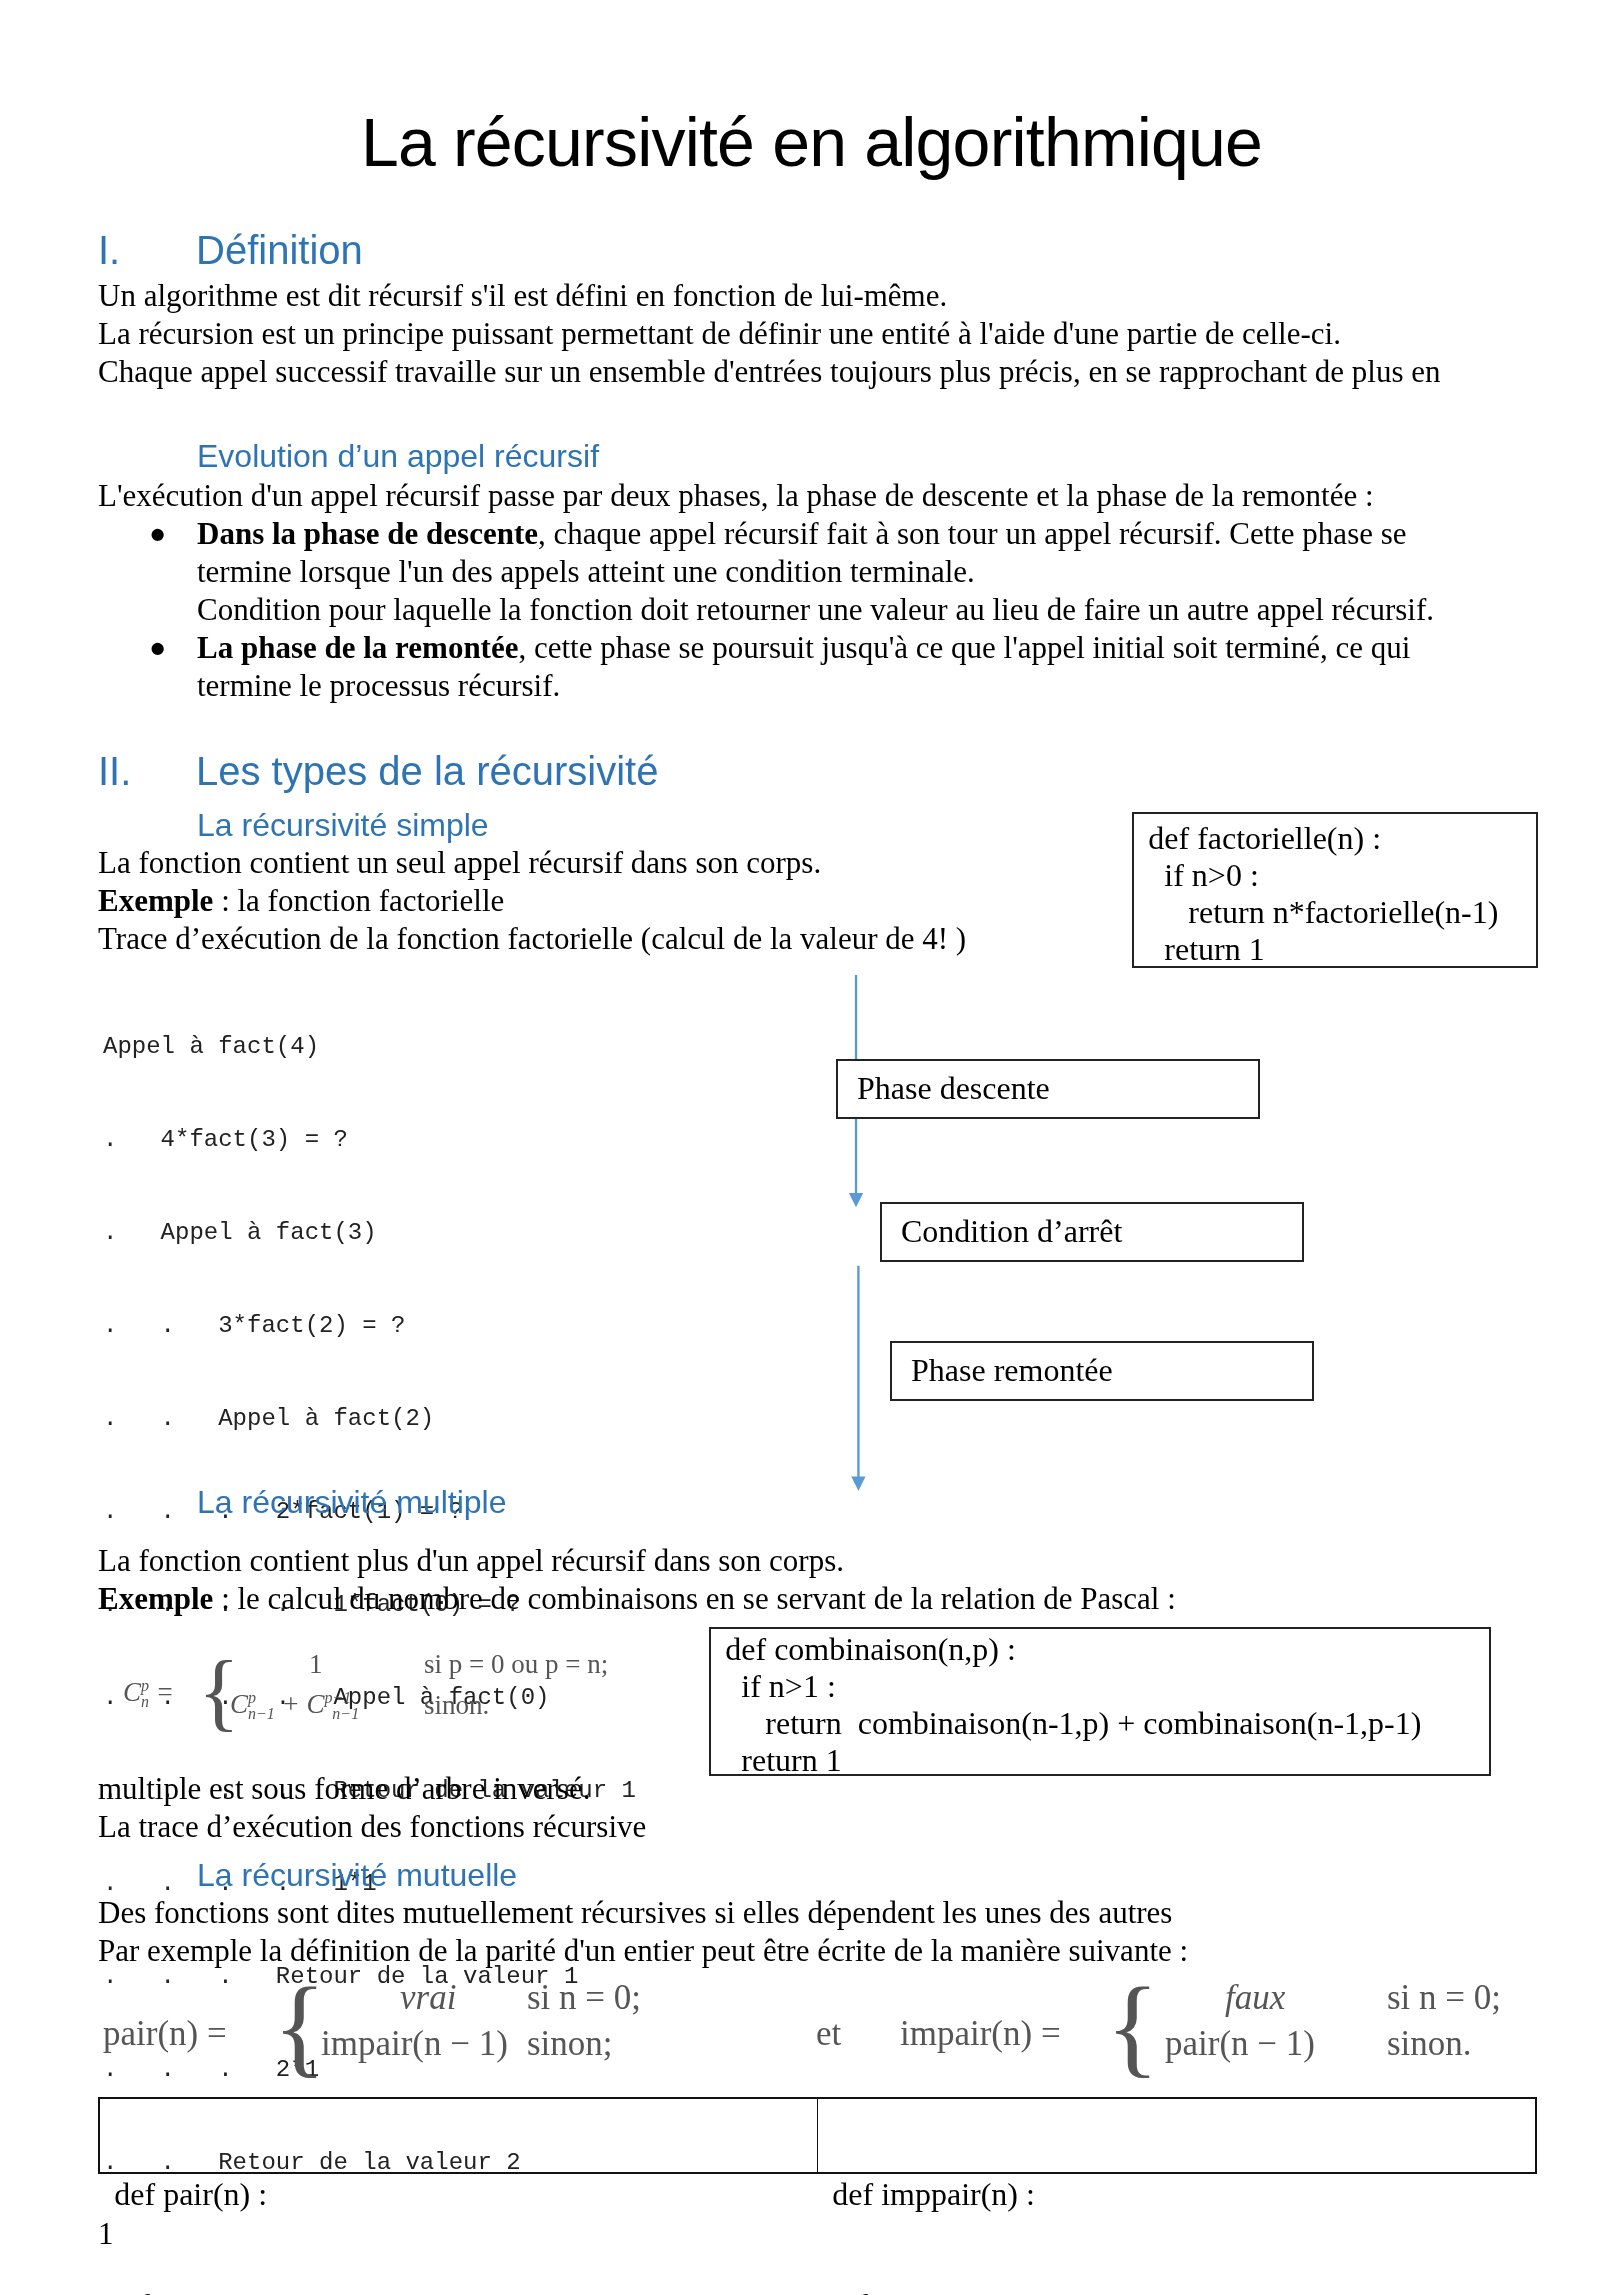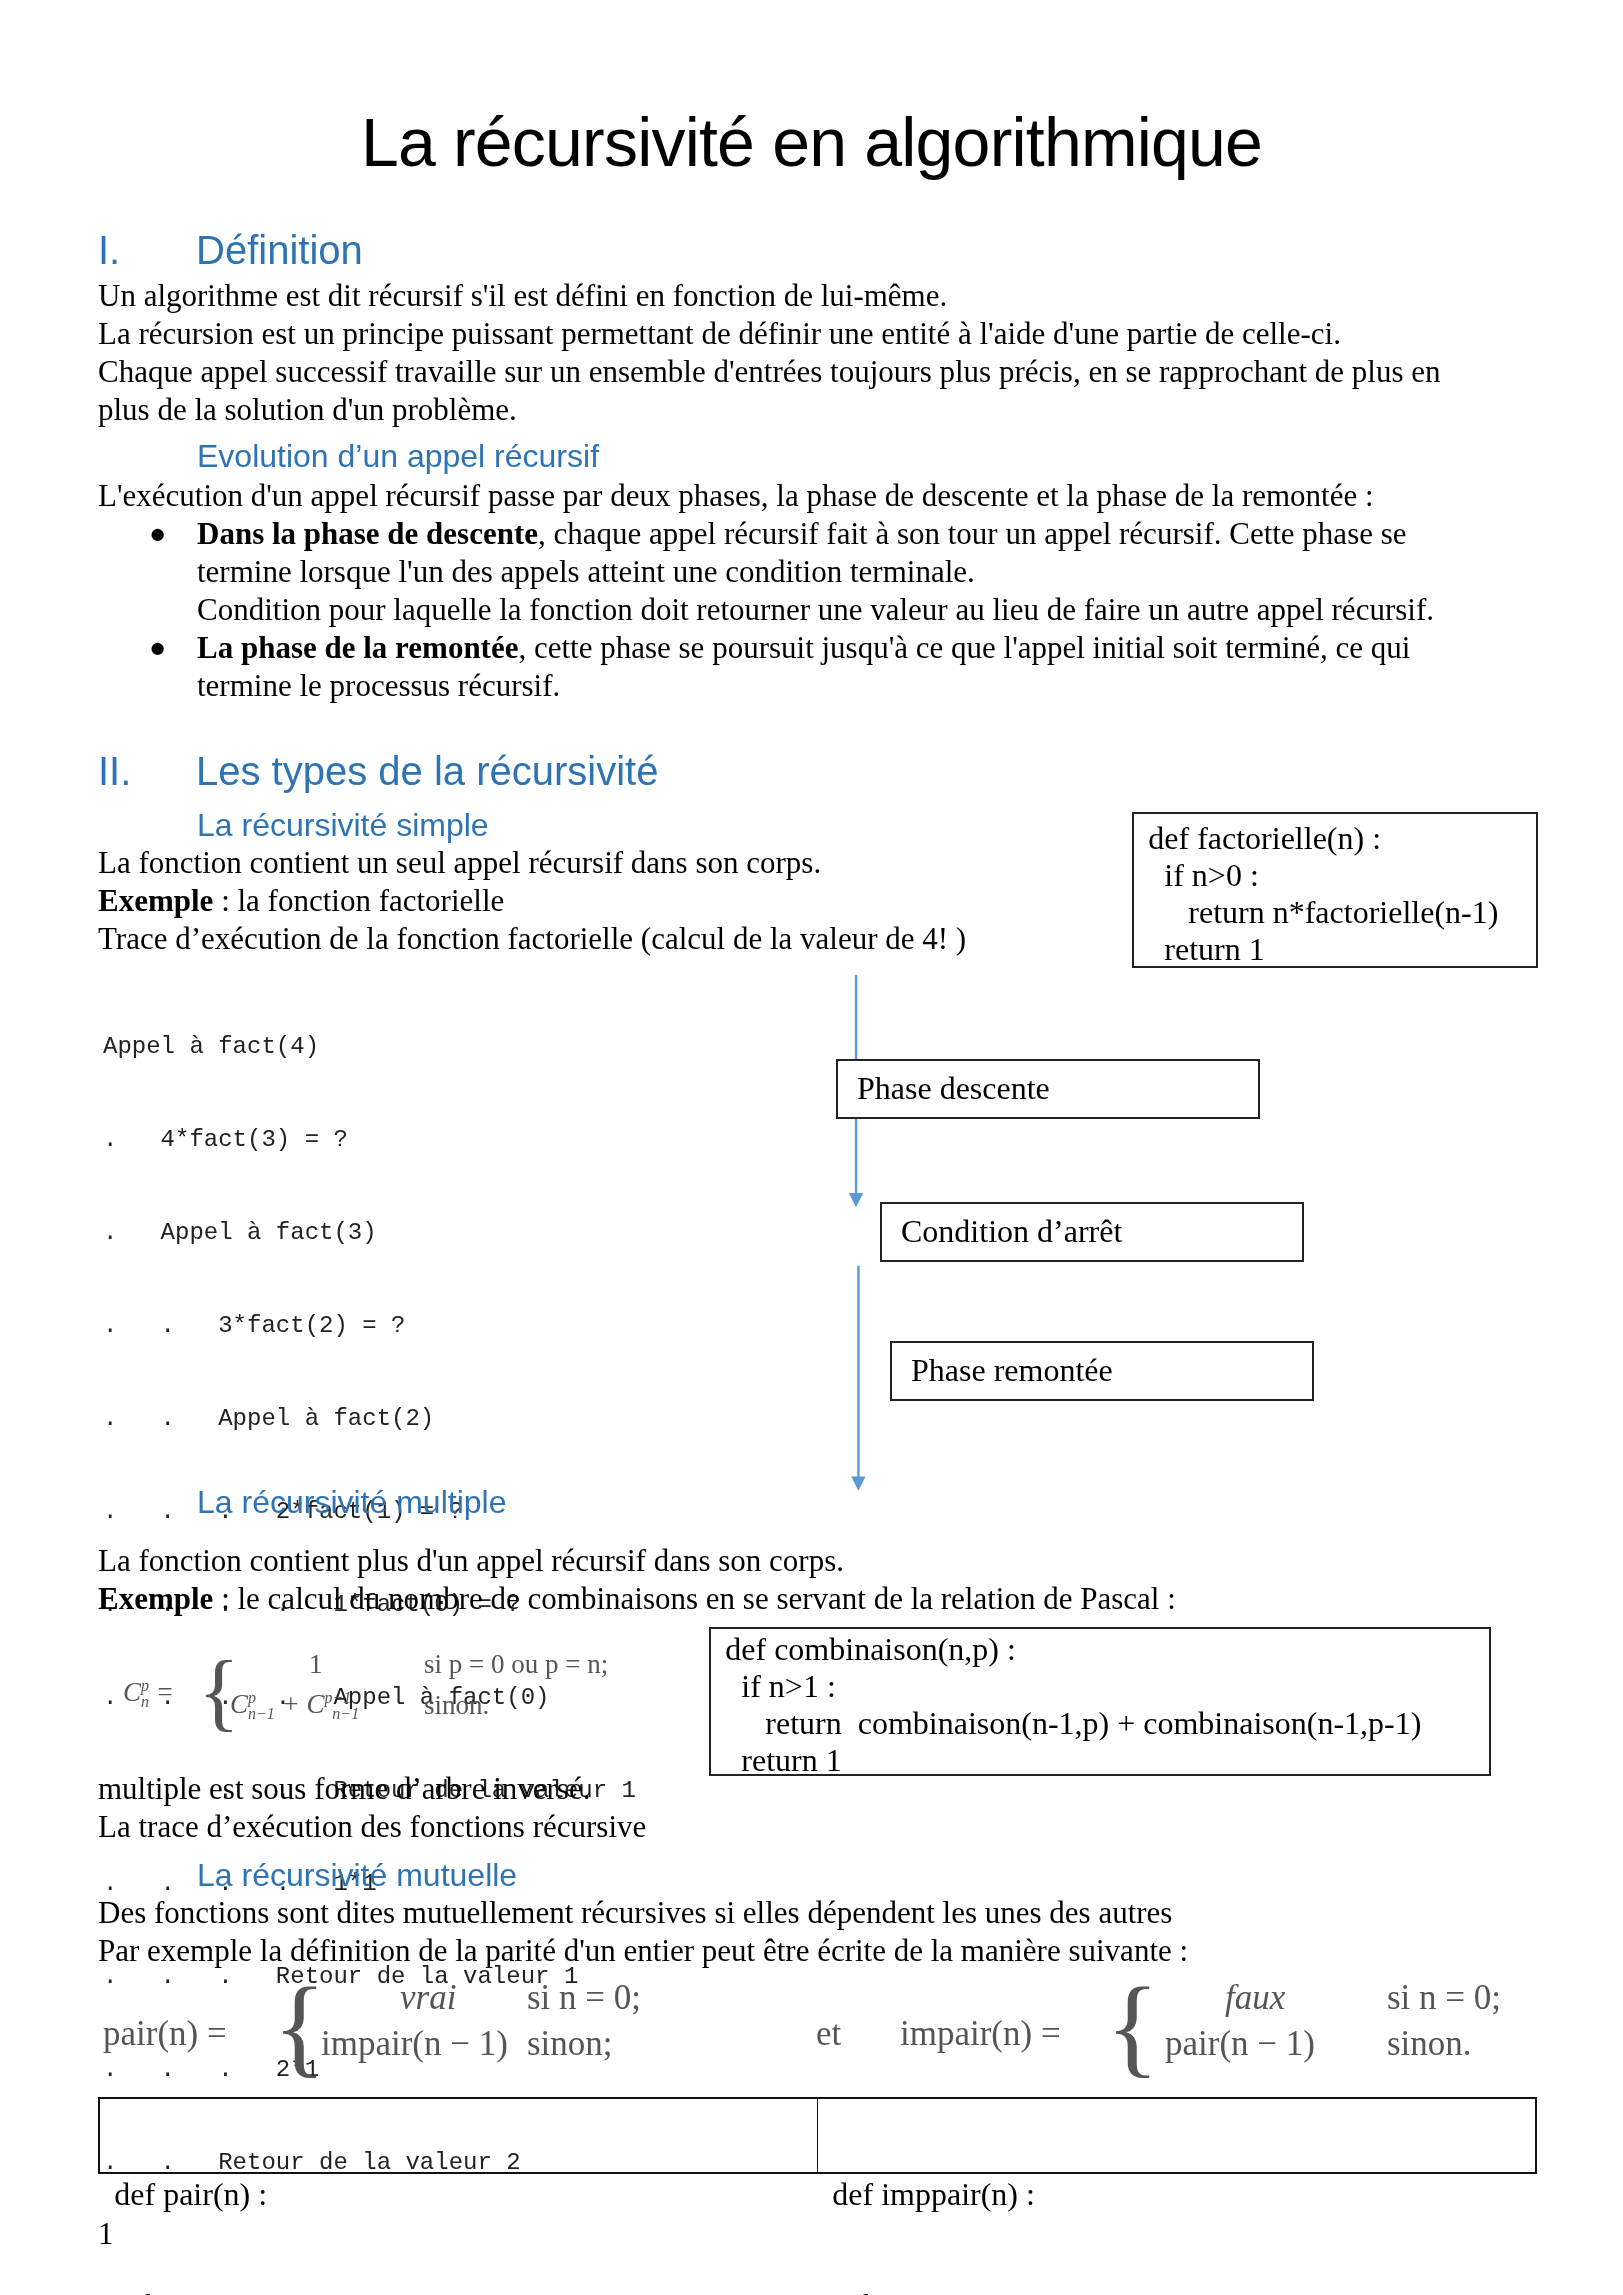--- a/index.html
+++ b/index.html
@@ -31,21 +31,20 @@
 <div class="abs title sans">La récursivité en algorithmique</div>
 
 <div class="abs h1 sans" style="left:98px; top:226px;">
   <span class="num">I.</span><span>Définition</span>
 </div>
 
 <div class="abs body serif" style="left:98px; top:277px;">
   <div>Un algorithme est dit récursif s'il est défini en fonction de lui-même.</div>
   <div>La récursion est un principe puissant permettant de définir une entité à l'aide d'une partie de celle-ci.</div>
   <div>Chaque appel successif travaille sur un ensemble d'entrées toujours plus précis, en se rapprochant de plus en</div>
-  <div>plus de la solution d'un problème.</div>
 </div>
 
 <div class="abs h2 sans" style="left:197px; top:436px;">Evolution d’un appel récursif</div>
 
 <div class="abs body serif" style="left:98px; top:477px;">L'exécution d'un appel récursif passe par deux phases, la phase de descente et la phase de la remontée :</div>
 
 <div class="abs bullet serif" style="left:197px; top:515px; width:1347px;">
   <div style="position:relative;">
     <span class="bullet-dot">●</span>
     <div style="white-space:nowrap;"><span class="bold">Dans la phase de descente</span><span>, chaque appel récursif fait à son tour un appel récursif. Cette phase se</span></div>

